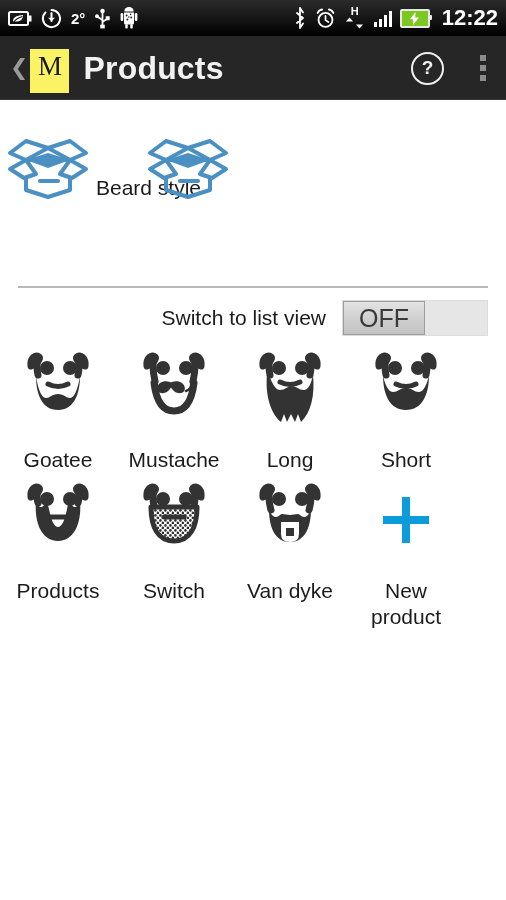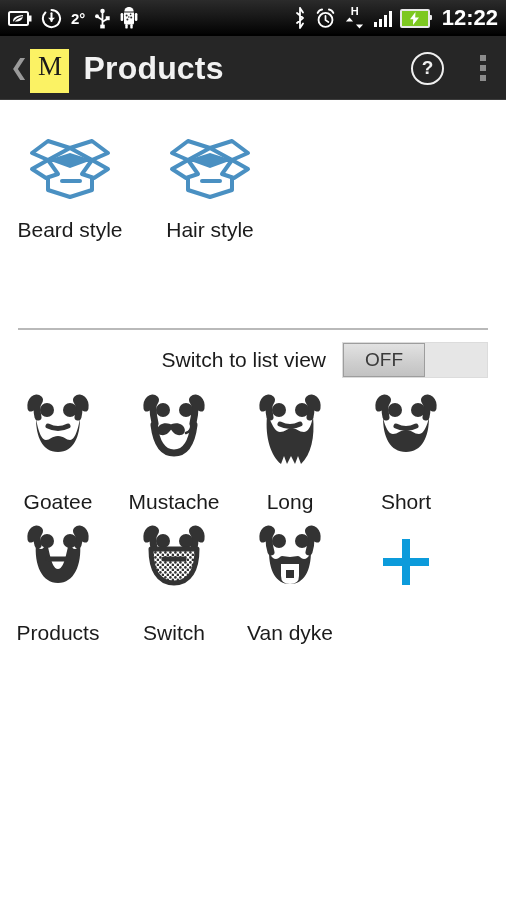--- a/index.html
+++ b/index.html
@@ -115,21 +115,21 @@
   
   .content { background:#ffffff; }
 
   .category-row {
     display:flex;
     padding: 24px 0 0 0;
     align-items: flex-start;
   }
   .cat-item {
     width: 140px;
-    display:flex; flex-direction:column; align-items:center;
+    display:flex; flex-direction:row; align-items:flex-end;
     padding-top: 4px;
   }
   .cat-item .cat-ico { height: 72px; display:flex; align-items:center; justify-content:center; }
   .cat-label {
     margin-top: 18px;
     font-size: 21px; color:#1b1b1b; white-space:nowrap;
   }
 
   .divider {
     height:2px; background:#b9b9b9; margin: 86px 18px 0 18px;
@@ -145,21 +145,21 @@
     width: 146px; height: 36px; background:#e6e6e6;
     display:flex; align-items:center;
     border: 1px solid #dcdcdc; box-sizing:border-box;
   }
   .toggle .thumb {
     width: 82px; height: 34px; margin:0;
     background: linear-gradient(to bottom, #e2e2e2 0%, #cfcfcf 55%, #c2c2c2 100%);
     border: 1px solid #9d9d9d;
     box-sizing:border-box;
     display:flex; align-items:center; justify-content:center;
-    color:#3a3a3a; font-size:19px;
+    color:#3a3a3a; font-size:25px;
   }
 
   .grid {
     display:flex; flex-wrap:wrap;
     padding: 6px 0 0 0;
   }
   .grid-item {
     width: 116px;
     display:flex; flex-direction:column; align-items:center;
     padding-top: 6px;
@@ -324,21 +324,20 @@
             <path d="M26 31h44v30l-22 7-22-7z"></path>
             <path d="M26 31L10 24l16-12 22 7z" fill="#ffffff"></path>
             <path d="M70 31l16-7-16-12-22 7z" fill="#ffffff"></path>
             <path d="M26 31l10 14-12 4-14-9z" fill="#ffffff"></path>
             <path d="M70 31L60 45l12 4 14-9z" fill="#ffffff"></path>
           </g>
           <path d="M26 31l22-7 22 7-22 8z" fill="#4a90c2"></path>
           <path d="M40 52h18" stroke="#4a90c2" stroke-width="4" stroke-linecap="round"></path>
         </svg>
       </span>
-      <span class="cat-label">Hair style</span>
     </div>
 
   </div>
 
   <div class="divider"></div>
 
   <div class="listview-row">
     <span class="listview-label">Switch to list view</span>
     <span class="toggle">
       <span class="thumb">OFF</span>
@@ -454,16 +453,20 @@
       </span>
       <span class="grid-label">Van dyke</span>
     </div>
 
     <div class="grid-item">
       <span class="plus-ico">
         <svg width="62" height="62" viewBox="0 0 62 62">
           <path d="M31 8v46M8 31h46" stroke="#0c9bdb" stroke-width="8" stroke-linecap="butt"></path>
         </svg>
       </span>
+      <span class="grid-label wrap">
+        <span>New</span><br>
+        <span>product</span>
+      </span>
     </div>
 
   </div>
 </div>
 
 </body></html>

